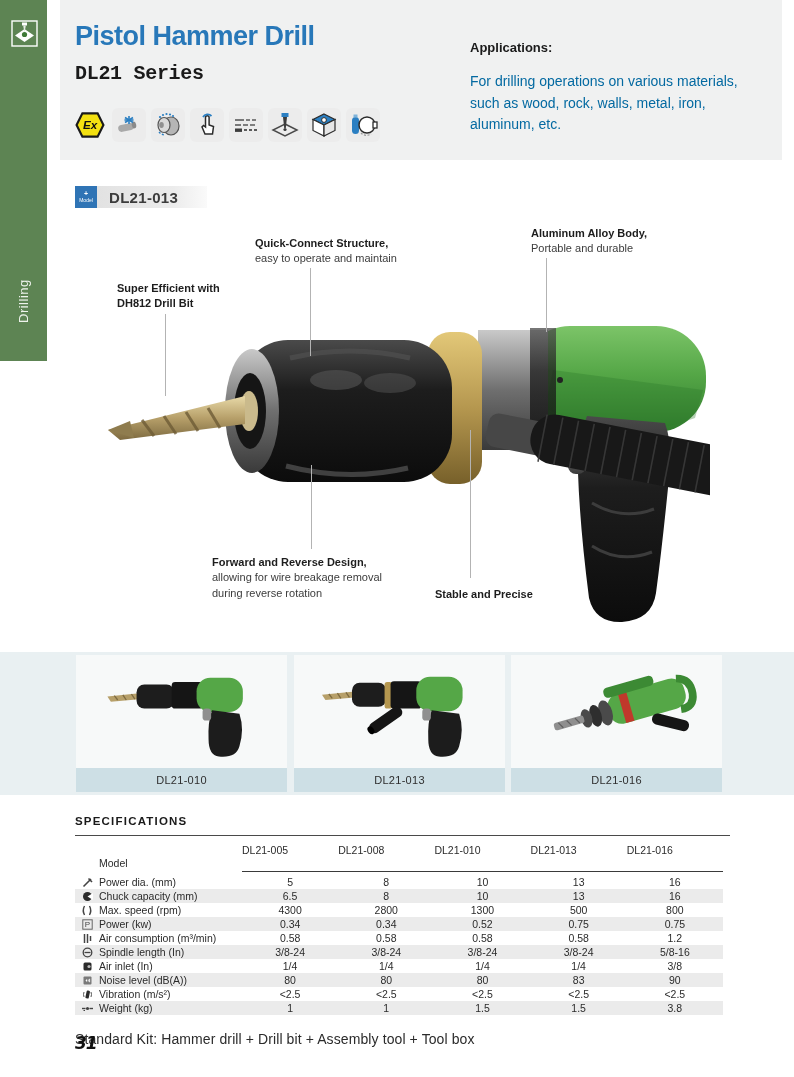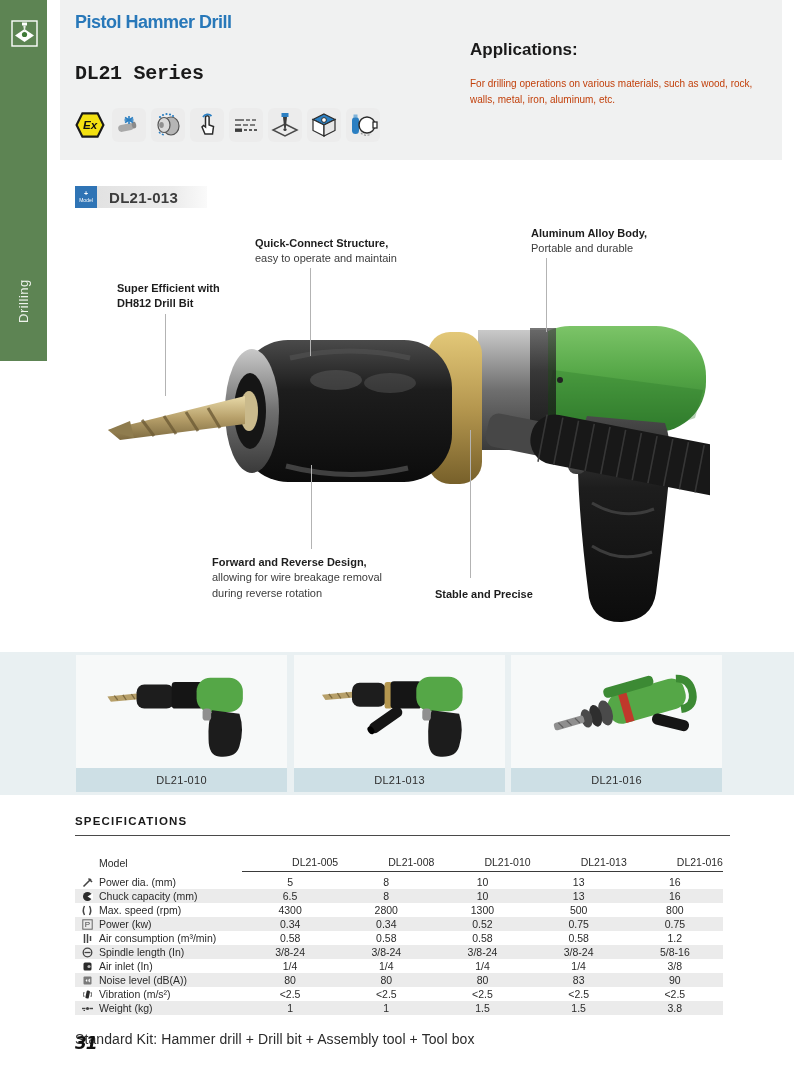--- a/index.html
+++ b/index.html
@@ -15,28 +15,28 @@
   #side-logo { position:absolute; left:11px; top:20px; width:27px; height:27px; }
   #side-category {
     position:absolute; left:0; top:262px; width:47px; height:78px;
     display:flex; align-items:center; justify-content:center;
     writing-mode:vertical-rl; transform:rotate(180deg);
     color:#eef3ec; font-size:13px; letter-spacing:0.5px;
   }
 
   
   #header { position:absolute; left:60px; top:0; width:722px; height:160px; background:#f0f1f1; }
-  #title { position:absolute; left:15px; top:12px; font-size:18px; font-weight:bold; color:#2878b9; letter-spacing:-0.5px; }
+  #title { position:absolute; left:15px; top:21px; font-size:27px; font-weight:bold; color:#2878b9; letter-spacing:-0.5px; }
   #subtitle { position:absolute; left:15px; top:62px; font-size:20px; font-weight:bold; color:#1a1a1a; letter-spacing:-0.3px;font-family:Liberation Mono, monospace; }
   #feature-icons { position:absolute; left:13px; top:108px; display:flex; gap:5px; align-items:center; }
   .ficon { width:34px; height:34px; border-radius:6px; background:#ececec; display:flex; align-items:center; justify-content:center; }
   .ficon.no-bg { background:transparent; }
   #apps { position:absolute; left:410px; top:40px; width:300px; }
-  #apps-title { font-size:17px; font-weight:bold; color:#1a1a1a; margin-bottom:6px; }
-  #apps-text { font-size:10px; color:#c2410c; line-height:1.55;margin-top:16px; }
+  #apps-title { font-size:13px; font-weight:bold; color:#1a1a1a; margin-bottom:6px; }
+  #apps-text { font-size:14px; color:#0369a1; line-height:1.55;margin-top:16px; }
 
   
   #model-badge { position:absolute; left:75px; top:186px; height:22px; display:flex; align-items:stretch; }
   #badge-logo { width:22px; height:22px; background:#2f74b5; color:#fff; display:flex; flex-direction:column;
     align-items:center; justify-content:center; font-size:5px; line-height:1.1; }
   #badge-logo .plus { font-size:7px; font-weight:bold; }
   #badge-label { width:110px; background:linear-gradient(90deg,#e2e2e2 0%,#ececec 70%,#fafafa 100%);
     display:flex; align-items:center; padding-left:12px; font-size:15px; font-weight:bold; color:#3c3c3c; letter-spacing:0.3px; }
 
   
@@ -68,21 +68,21 @@
   #specs-rule { margin-top:8px; border-bottom:1.6px solid #4a4a4a; width:655px; }
   #spec-table { margin-top:18px; width:648px; }
   .srow { display:flex; align-items:center; height:14px; font-size:10.5px; }
   .srow.alt { background:#ebebeb; }
   .srow .icon-cell { width:24px; display:flex; justify-content:center; align-items:center; }
   .srow .label-cell { width:143px; color:#2b2b2b; }
   .srow .val { width:96.2px; text-align:center; color:#2b2b2b; }
   #spec-head { display:flex; align-items:flex-end; height:18px; font-size:10.5px; margin-bottom:3px; }
   #spec-head .icon-cell { width:24px; }
   #spec-head .label-cell { width:143px; color:#2b2b2b; padding-bottom:3px; }
-  #spec-head .mh { width:96.2px; text-align:right; color:#2b2b2b; padding-bottom:3px; border-bottom:1.4px solid #3a3a3a; }
+  #spec-head .mh { width:96.2px; text-align:left; color:#2b2b2b; padding-bottom:15px; border-bottom:1.4px solid #3a3a3a; }
   #kit-note { margin-top:16px; font-size:14px; color:#2b2b2b; letter-spacing:0.1px; }
   #page-num { position:absolute; left:75px; top:1033px; font-size:17px; font-weight:bold; font-style:italic; color:#111;
     font-family:"DejaVu Sans", sans-serif; letter-spacing:-1px; }
 </style>
 </head>
 <body>
 
 <div id="page">
 
   <div id="sidebar">

